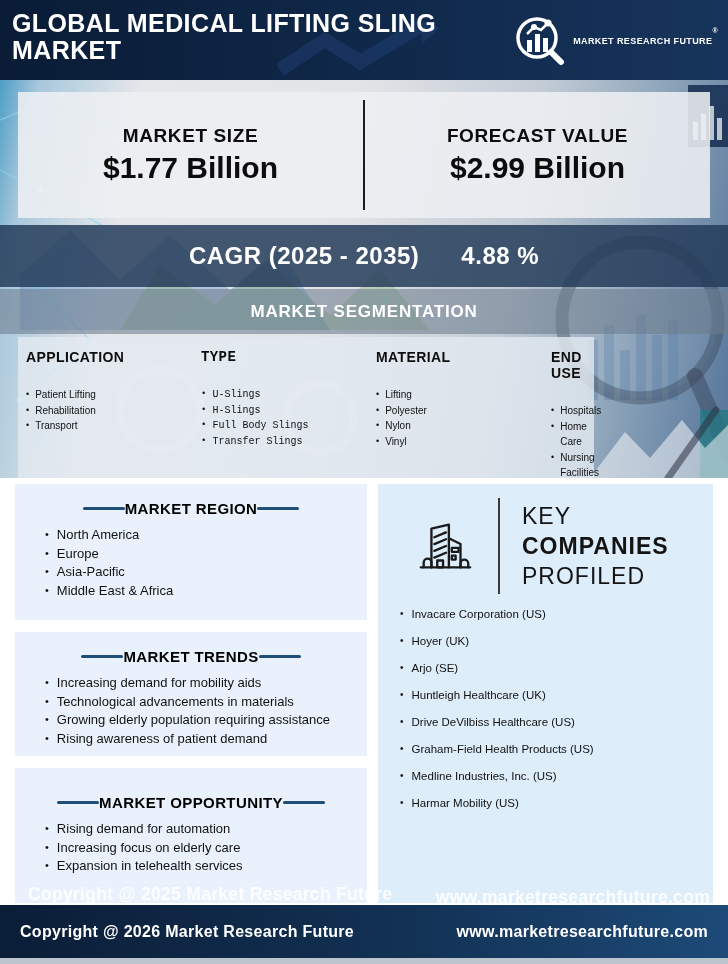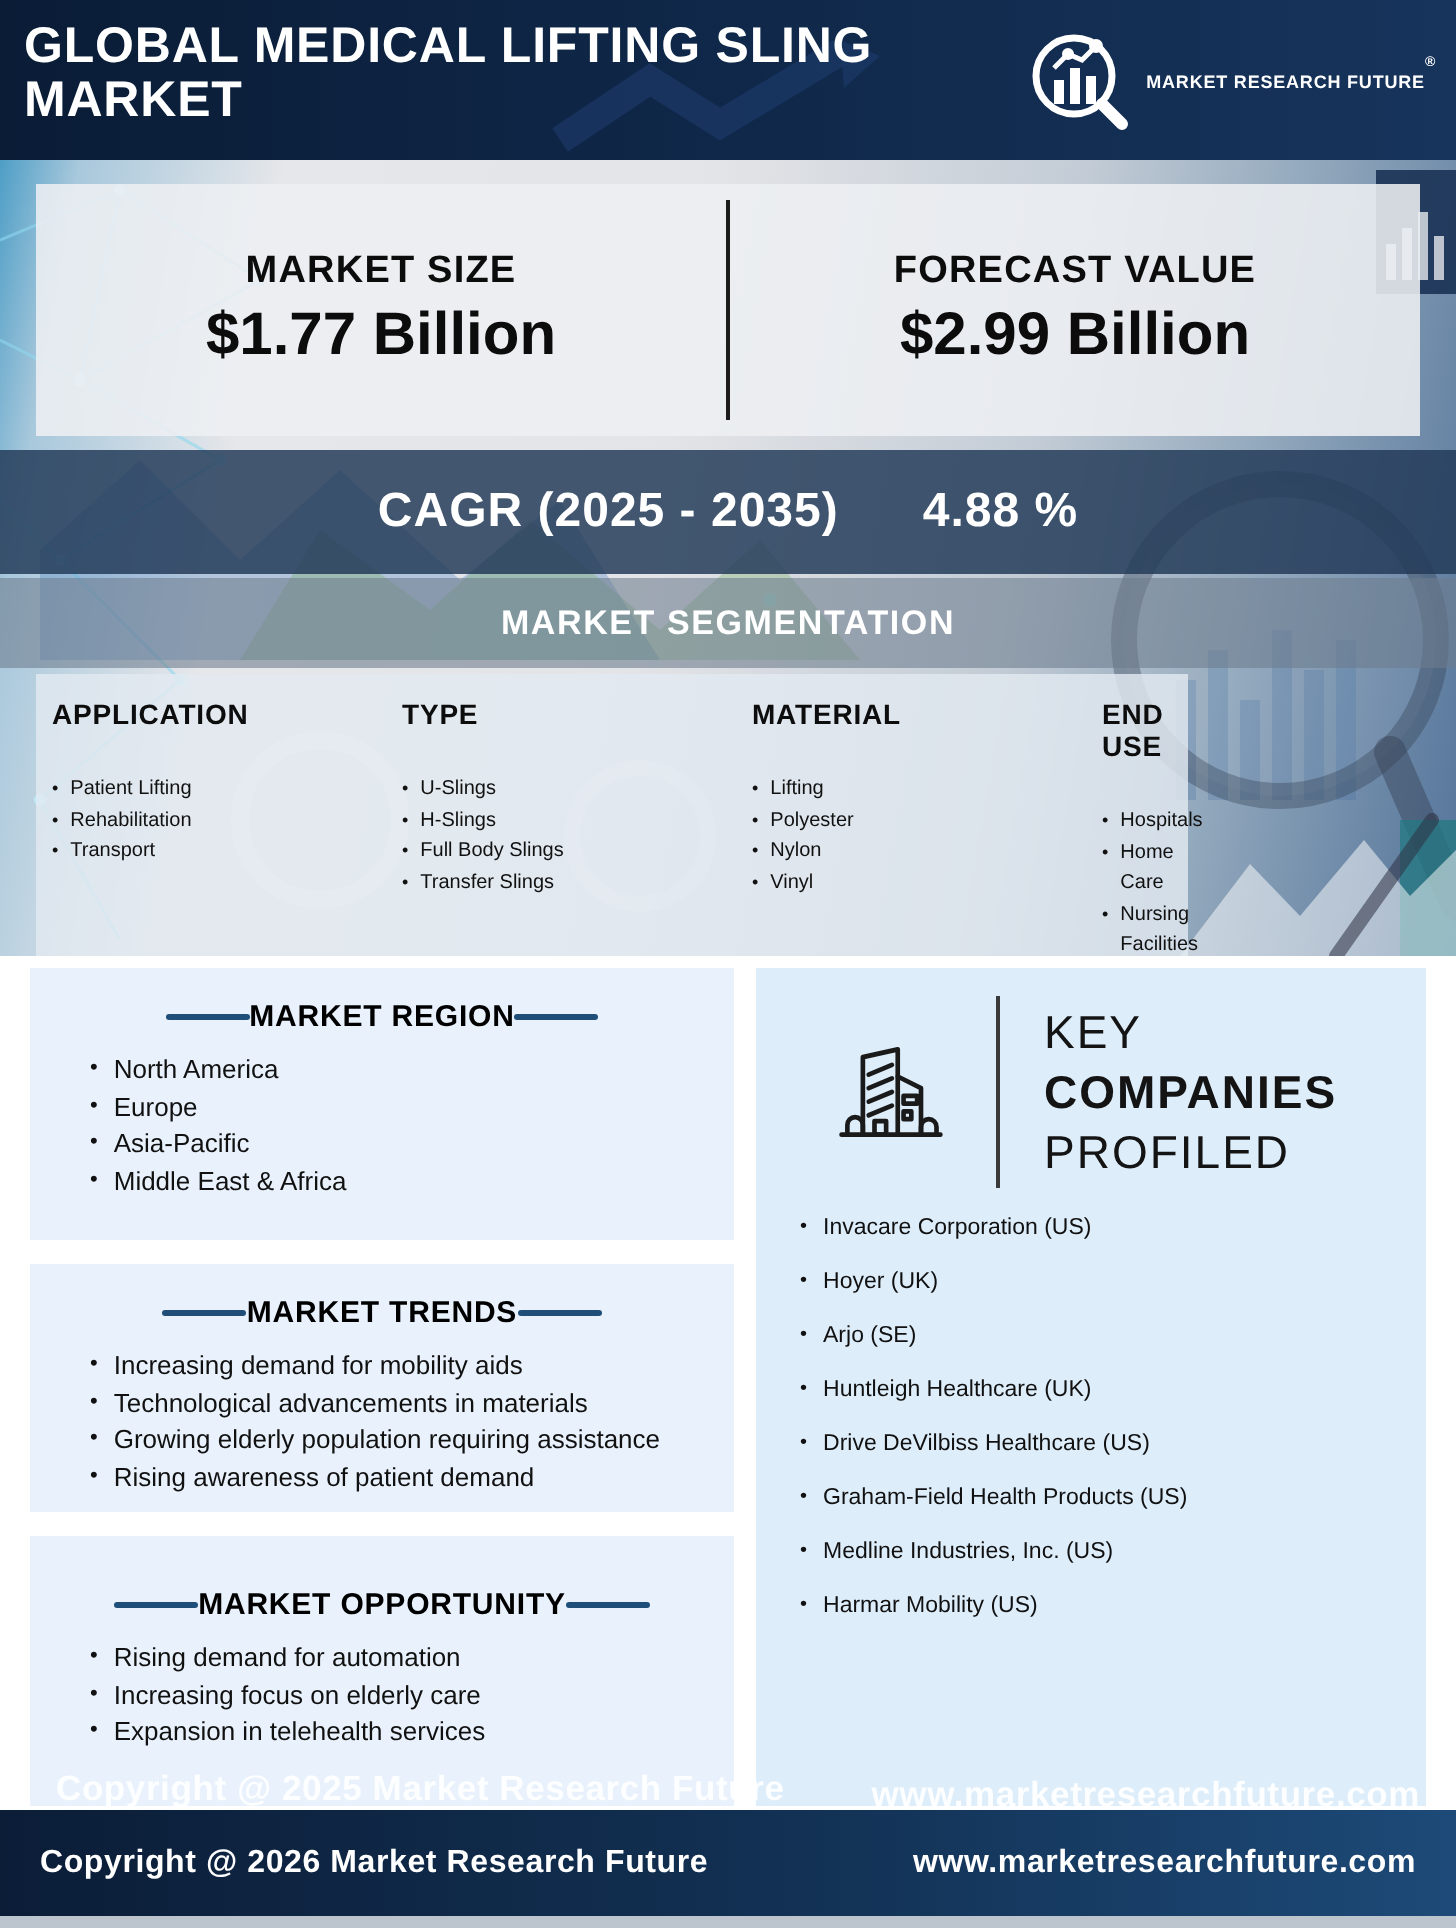--- a/index.html
+++ b/index.html
@@ -185,21 +185,21 @@
           </div>
         <div class="seg-li">
             <span class="b">•</span>
             <span>Rehabilitation</span>
           </div>
         <div class="seg-li">
             <span class="b">•</span>
             <span>Transport</span>
           </div>
       </div>
-      <div class="seg-col" style="left:183px;">
+      <div class="seg-col" style="left:183px;font-family:Liberation Mono, monospace;">
         <h3>TYPE</h3>
         <div class="seg-li">
             <span class="b">•</span>
             <span>U-Slings</span>
           </div>
         <div class="seg-li">
             <span class="b">•</span>
             <span>H-Slings</span>
           </div>
         <div class="seg-li">

